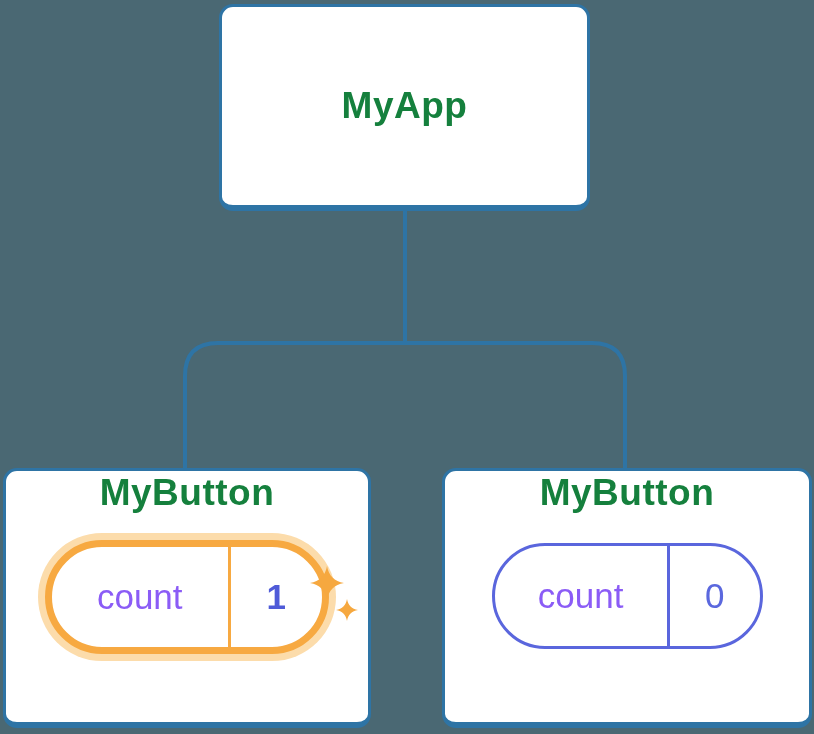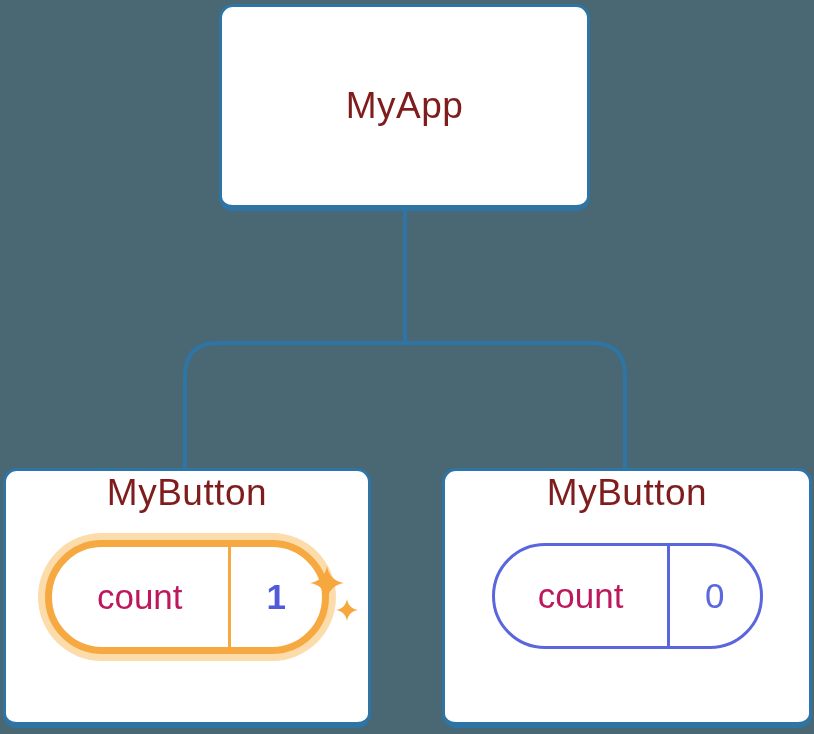--- a/index.html
+++ b/index.html
@@ -36,22 +36,22 @@
     left: 219px; top: 4px;
     width: 371px; height: 207px;
     justify-content: center;
   }
 
   .node-child-left  { left: 3px;   top: 468px; width: 368px; height: 260px; }
   .node-child-right { left: 442px; top: 468px; width: 370px; height: 260px; }
 
   .node-title {
     font-size: 37px;
-    font-weight: 400;
-    color: #7f1d1d;
+    font-weight: 700;
+    color: #15803d;
     letter-spacing: 0.5px;
     line-height: 44px;
     text-align: center;
   }
   .node-child-left .node-title,
   .node-child-right .node-title { }
 
   .pill {
     position: relative;
     display: flex;
@@ -73,21 +73,21 @@
     border-radius: 57px;
     box-shadow: 0 0 0 7px #fcdcab;
   }
 
   .pill-cell {
     display: flex;
     align-items: center;
     justify-content: center;
     font-size: 35px;
   }
-  .pill-label { flex: 0 0 65%; color: #be185d; }
+  .pill-label { flex: 0 0 65%; color: #8b5cf6; }
   .pill-value { flex: 1 1 auto; color: #5b68de; }
 
   .pill-divider { width: 3px; }
   .pill-default     .pill-divider { background: #5a66dd; }
   .pill-highlighted .pill-divider { background: #f7a941; }
 
   .pill-highlighted .pill-value { font-weight: 700; color: #4f5bd8; }
 
   .sparkles {
     position: absolute;

